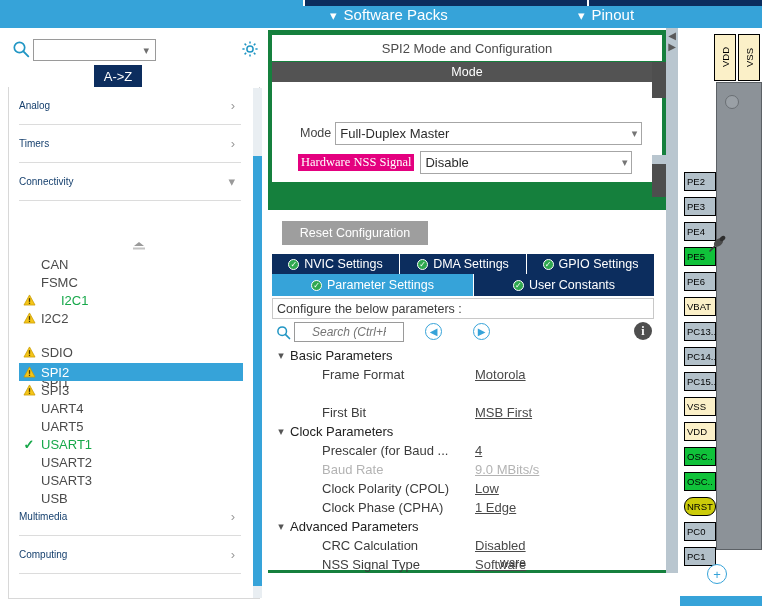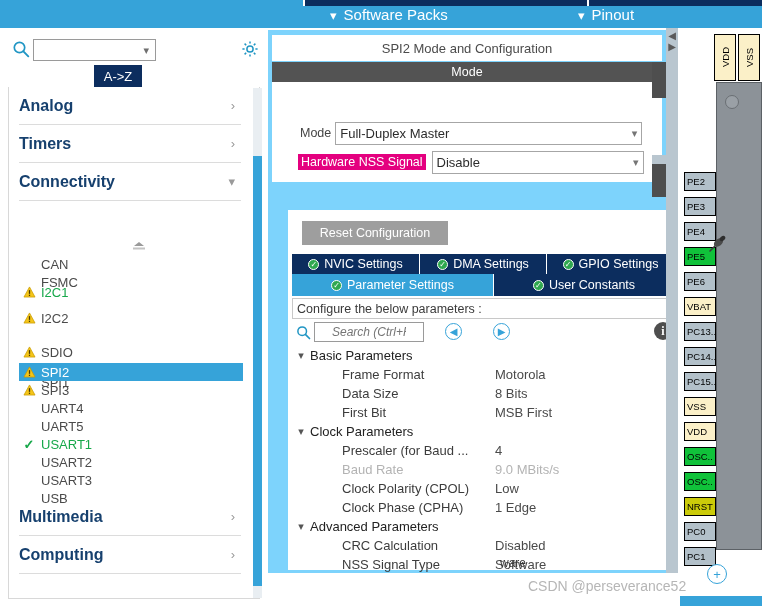--- a/index.html
+++ b/index.html
@@ -77,21 +77,21 @@
     position: absolute; left: 8px; top: 59px; width: 252px; height: 512px;
     background: #ffffff; border: 1px solid #d8d8d8; border-top: none;
     overflow: hidden;
   }
   .grp {
     position: absolute; left: 10px; width: 222px; height: 38px;
     border-bottom: 1px solid #dcdcdc;
     display: flex; align-items: center;
     cursor: pointer;
   }
-  .grp-label { font-size: 16px; color: #16406e; font-weight: bold; }
+  .grp-label { font-size: 10px; color: #16406e; }
   .grp-arrow { position: absolute; right: 6px; color: #9a9a9a; font-size: 13px; }
 
   .scroll-up-handle {
     position: absolute; left: 122px; top: 150px;
     width: 16px; height: 10px; cursor: pointer;
   }
   .item {
     position: absolute; left: 10px; width: 224px; height: 18px;
     display: flex; align-items: center; font-size: 13px; color: #4a4a4a;
     cursor: pointer;
@@ -122,21 +122,21 @@
   .splitter-arrows {
     position: absolute; left: 666px; top: 30px; width: 12px; height: 34px;
     color: #5a5a5a; font-size: 10px; line-height: 11px; text-align: center;
     cursor: pointer;
   }
   .darkblk { position: absolute; background: #4e4e4e; }
 
   
   .cfgpanel {
     position: absolute; left: 268px; top: 30px; width: 398px; height: 543px;
-    background: #7dd3fc;
+    background: #15803d;
   }
   .cfg-title {
     position: absolute; left: 4px; top: 5px; width: 390px; height: 26px;
     background: #ffffff; color: #4b4b4b; font-size: 13px;
     display: flex; align-items: center; justify-content: center;
   }
   .sec-header {
     position: absolute; left: 4px; width: 390px; height: 20px;
     background: #535353; color: #ffffff; font-size: 12.5px;
     display: flex; align-items: center; justify-content: center;
@@ -144,33 +144,33 @@
   #mode-header { top: 32px; }
   #conf-header { top: 160px; }
   .mode-body {
     position: absolute; left: 4px; top: 52px; width: 390px; height: 100px;
     background: #ffffff;
   }
   .field-row { position: absolute; height: 22px; display: flex; align-items: center; }
   #mode-row { left: 28px; top: 40px; }
   #nss-row  { left: 26px; top: 69px; }
   .fl { font-size: 12.5px; color: #444; }
-  .fl.hl { background: #e4007f; color: #ffffff; padding: 1px 3px; }
+  .fl.hl { background: #e4007f; color: #ffffff; padding: 1px 3px; font-family: Liberation Serif, serif; }
   .combo {
     height: 23px; border: 1px solid #a6a6a6; background: #ffffff;
     display: flex; align-items: center; padding: 0 4px;
     font-size: 13px; color: #2c2c2c; cursor: pointer;
   }
   .combo .cval { flex: 1; }
   .combo .cchev { color: #757575; font-size: 11px; margin-left: 6px; }
   #mode-combo { width: 307px; margin-left: 4px; }
   #nss-combo  { width: 212px; margin-left: 6px; }
 
   .conf-body {
-    position: absolute; left: 20px; top: 180px; width: 412px; height: 360px;
+    position: absolute; left: 0; top: 180px; width: 412px; height: 360px;
     background: #ffffff;
   }
   .reset-btn {
     position: absolute; left: 14px; top: 11px; width: 146px; height: 24px;
     background: #9e9e9e; color: #ffffff; font-size: 12.5px;
     display: flex; align-items: center; justify-content: center;
     cursor: pointer;
   }
   .tabbar1 { position: absolute; left: 4px; top: 44px; width: 382px; height: 20px; }
   .tabbar2 { position: absolute; left: 4px; top: 64px; width: 382px; height: 22px; }
@@ -222,21 +222,21 @@
     font-size: 12px; font-weight: bold; font-family: "Liberation Serif", serif;
     display: flex; align-items: center; justify-content: center;
     cursor: pointer;
   }
 
   .ptree { position: absolute; left: 4px; top: 136px; width: 382px; height: 218px; }
   .prow { position: absolute; left: 0; width: 382px; height: 19px; display: flex; align-items: center; }
   .pgrp-chev { width: 18px; text-align: center; color: #555; font-size: 11px; }
   .pgrp-name { font-size: 13px; color: #222; }
   .pname { font-size: 13px; color: #3c3c3c; margin-left: 50px; }
-  .pval  { font-size: 13px; color: #4a4a4a; position: absolute; left: 203px; }
+  .pval  { font-size: 13px; color: #4a4a4a; position: absolute; left: 203px; text-decoration: underline; }
   .prow.dim .pname, .prow.dim .pval { color: #b3b3b3; }
 
   
   .chiparea {
     position: absolute; left: 678px; top: 28px; width: 84px; height: 545px;
     background: #ffffff; overflow: hidden;
   }
   .pinlabel {
     position: absolute; left: 6px; width: 32px; height: 19px;
     border: 1px solid #000000; background: #b2c0c9;
@@ -368,21 +368,21 @@
 
       <div id="peripheral-list">
           <div class="item" style="top: 168px;">
             <span class="ico"></span>
             <span class="nm">CAN</span>
           </div>
           <div class="item" style="top: 186px;">
             <span class="ico"></span>
             <span class="nm">FSMC</span>
           </div>
-          <div class="item green" style="top: 196px;">
+          <div class="item green" style="top: 204px; gap: 20px;">
             <span class="ico">
               <svg class="warn-tri" viewBox="0 0 14 13">
                 <polygon points="7,1 13,12 1,12" fill="#f5c518" stroke="#c79a00" stroke-width="0.8"></polygon>
                 <rect x="6.3" y="4.5" width="1.4" height="4" fill="#4a3b00"></rect>
                 <rect x="6.3" y="9.4" width="1.4" height="1.4" fill="#4a3b00"></rect>
               </svg>
             </span>
             <span class="nm">I2C1</span>
           </div>
           <div class="item" style="top: 222px;">
@@ -542,24 +542,20 @@
       </div>
 
       <div class="ptree" id="parameter-tree">
           <div class="prow" style="top: 0px;">
             <span class="pgrp-chev">▾</span>
             <span class="pgrp-name">Basic Parameters</span>
           </div>
           <div class="prow" style="top: 19px;">
             <span class="pname">Frame Format</span>
             <span class="pval">Motorola</span>
-          </div>
-          <div class="prow" style="top: 38px;">
-            <span class="pname">Data Size</span>
-            <span class="pval">8 Bits</span>
           </div>
           <div class="prow" style="top: 57px;">
             <span class="pname">First Bit</span>
             <span class="pval">MSB First</span>
           </div>
           <div class="prow" style="top: 76px;">
             <span class="pgrp-chev">▾</span>
             <span class="pgrp-name">Clock Parameters</span>
           </div>
           <div class="prow" style="top: 95px;">
@@ -620,31 +616,30 @@
         <div class="pinlabel green" style="top: 219px;">PE5</div>
         <div class="pinlabel" style="top: 244px;">PE6</div>
         <div class="pinlabel cream" style="top: 269px;">VBAT</div>
         <div class="pinlabel" style="top: 294px;">PC13..</div>
         <div class="pinlabel" style="top: 319px;">PC14..</div>
         <div class="pinlabel" style="top: 344px;">PC15..</div>
         <div class="pinlabel cream" style="top: 369px;">VSS</div>
         <div class="pinlabel cream" style="top: 394px;">VDD</div>
         <div class="pinlabel green" style="top: 419px;">OSC..</div>
         <div class="pinlabel green" style="top: 444px;">OSC..</div>
-        <div class="pinlabel olive" style="top: 469px;">NRST</div>
+        <div class="pinlabel olive" style="top: 469px; border-radius: 9px;">NRST</div>
         <div class="pinlabel" style="top: 494px;">PC0</div>
         <div class="pinlabel" style="top: 519px;">PC1</div>
       </div>
     <div class="pushpin">
       <svg viewBox="0 0 22 22" width="22" height="22">
         <path d="M4 18 L10 12" stroke="#3a3a3a" stroke-width="1.6" stroke-linecap="round"></path>
         <ellipse cx="12.5" cy="9.5" rx="5.2" ry="3.4" transform="rotate(-38 12.5 9.5)" fill="#4a4a4a"></ellipse>
         <ellipse cx="16.5" cy="5.5" rx="3.1" ry="2.2" transform="rotate(-38 16.5 5.5)" fill="#2e2e2e"></ellipse>
       </svg>
     </div>
   </div>
 
   <div class="bottom-white"></div>
   <div class="bottom-blue"></div>
   <div class="ware-frag">ware</div>
-  <div class="watermark">CSDN @perseverance52</div>
   <div class="zoom-plus">+</div>
 </div>
 
 </body></html>

